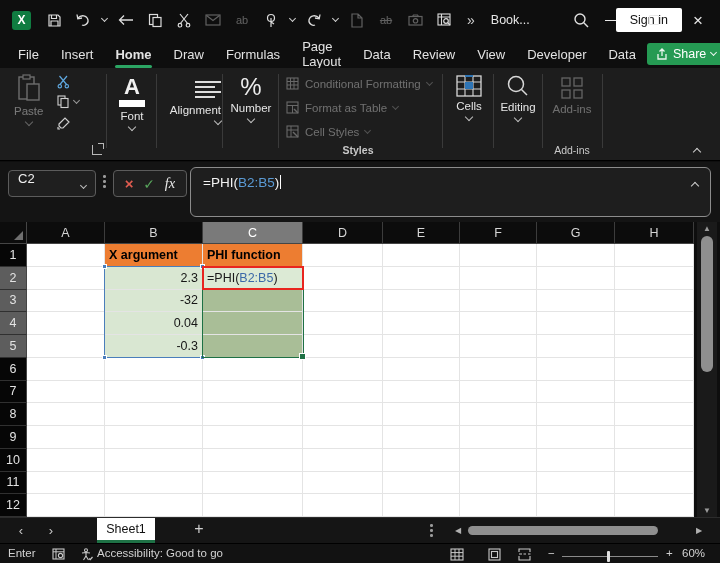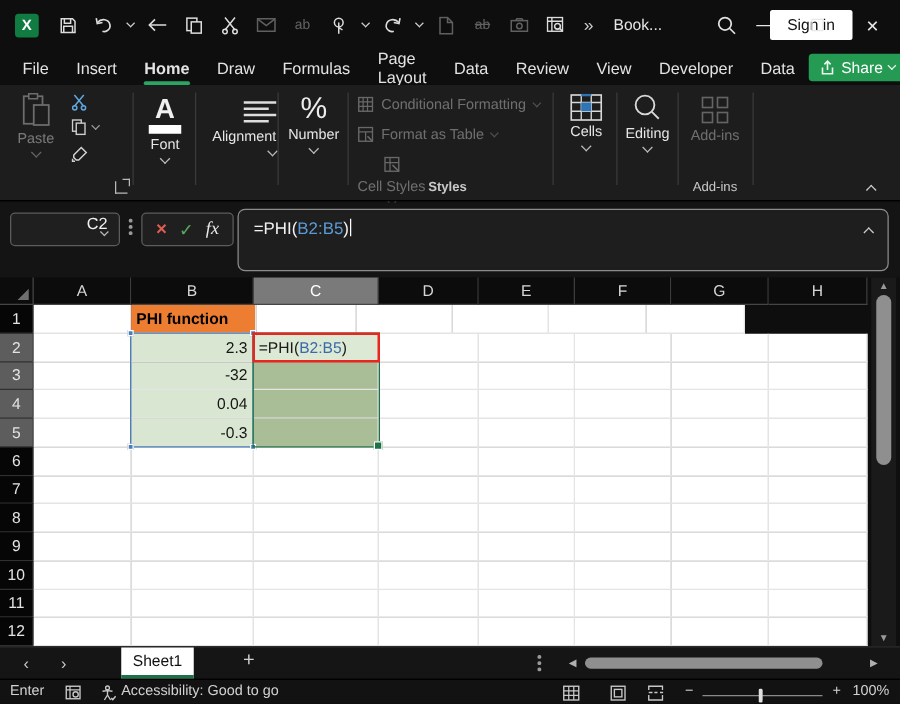--- a/index.html
+++ b/index.html
@@ -50,21 +50,21 @@
   .paste-area { opacity:.45; }
   .styles-row { position:absolute; left:286px; display:flex; align-items:center; gap:6px; opacity:.42; }
   .styles-row .txt { font-size:11.5px; color:#dfdfdf; white-space:nowrap; }
   .clip-small { position:absolute; display:flex; align-items:center; gap:4px; }
   .dialog-launcher { position:absolute; left:92px; top:77px; width:10px; height:10px; border-left:1px solid #b9b9b9; border-bottom:1px solid #b9b9b9; }
   .dialog-launcher::after { content:""; position:absolute; right:-2px; top:-2px; width:5px; height:5px; border-right:1.4px solid #b9b9b9; border-top:1.4px solid #b9b9b9; }
   .collapse-chev { position:absolute; left:694px; top:78px; }
 
   
   .formula-row { position:absolute; top:162px; left:0; width:720px; height:60px; background:#141414; }
-  .name-box { position:absolute; left:8px; top:8px; width:88px; height:27px; background:#1f1f1f; border:1px solid #5c5c5c; border-radius:4px; display:flex; align-items:flex-end; padding:0 9px; font-size:13px; color:#f0f0f0;flex-direction:column; }
+  .name-box { position:absolute; left:8px; top:8px; width:88px; height:27px; background:#1f1f1f; border:1px solid #5c5c5c; border-radius:4px; display:flex; align-items:flex-start; padding:0 9px; font-size:13px; color:#f0f0f0;flex-direction:column; }
   .name-box .chev { margin-left:auto; border-color:#bdbdbd; }
   .vdots { position:absolute; left:103px; top:13px; display:flex; flex-direction:column; gap:2.5px; }
   .vdots i { width:2.5px; height:2.5px; border-radius:50%; background:#9a9a9a; }
   .fx-box { position:absolute; left:113px; top:8px; width:74px; height:27px; background:#1f1f1f; border:1px solid #5c5c5c; border-radius:4px; display:flex; align-items:center; justify-content:space-around; padding:0 6px; }
   .cancel-x { color:#e05c50; font-size:15px; font-weight:bold; line-height:1; }
   .check { color:#58a65c; font-size:14px; line-height:1; }
   .fx { font-family:"Liberation Serif",serif; font-style:italic; font-size:14.5px; color:#e8e8e8; }
   .formula-input { position:absolute; left:190px; top:5px; width:521px; height:50px; background:#1e1e1e; border:1px solid #8c8c8c; border-radius:6px; font-size:13.5px; padding:7px 12px; color:#f2f2f2; }
   .formula-input .ref { color:#5b9bd5; }
   .caret { display:inline-block; width:1px; height:14px; background:#fff; vertical-align:-2px; margin-left:1px; }
@@ -311,21 +311,21 @@
   </div>
   <div class="styles-row" style="top:33px;">
     <svg width="13" height="13" viewBox="0 0 13 13">
         <rect x="1" y="1" width="11" height="11" fill="none" stroke="#cfcfcf" stroke-width="1.1"></rect>
         <path d="M1 4.5 h11 M6.5 4.5 v7.5" stroke="#cfcfcf" stroke-width="1"></path>
         <path d="M8 8 l4 4" stroke="#cfcfcf" stroke-width="1.4"></path>
       </svg>
     <span class="txt">Format as Table</span>
     <span class="chev small" style="border-color:#9a9a9a;"></span>
   </div>
-  <div class="styles-row" style="top:57px;flex-direction:column;">
+  <div class="styles-row" style="top:57px;">
     <svg width="13" height="13" viewBox="0 0 13 13">
         <rect x="1" y="1" width="11" height="11" fill="none" stroke="#cfcfcf" stroke-width="1.1"></rect>
         <path d="M1 5 h11 M5 1 v11" stroke="#cfcfcf" stroke-width="1"></path>
         <path d="M7 7 l5 5" stroke="#cfcfcf" stroke-width="1.4"></path>
       </svg>
     <span class="txt">Cell Styles</span>
     <span class="chev small" style="border-color:#9a9a9a;"></span>
   </div>
   <div class="group-label" style="left:300px; width:116px;font-weight:bold;">Styles</div>
   <div class="rib-sep" style="left:442px;"></div>
@@ -398,20 +398,21 @@
       <div class="col-header selected" style="width: 100px;">C</div>
       <div class="col-header" style="width: 80px;">D</div>
       <div class="col-header" style="width: 77px;">E</div>
       <div class="col-header" style="width: 77px;">F</div>
       <div class="col-header" style="width: 78px;">G</div>
       <div class="col-header" style="width: 79px;">H</div>
     </div>
     <div class="grid-row">
       <div class="row-header">1</div>
       <div class="cell" style="width: 78px;"></div>
+      <div class="cell header-orange" style="width: 98px;">X argument</div>
       <div class="cell header-orange" style="width: 100px;">PHI function</div>
       <div class="cell" style="width: 80px;"></div>
       <div class="cell" style="width: 77px;"></div>
       <div class="cell" style="width: 77px;"></div>
       <div class="cell" style="width: 78px;"></div>
       <div class="cell" style="width: 79px;"></div>
     </div>
     <div class="grid-row">
       <div class="row-header selected">2</div>
       <div class="cell" style="width: 78px;"></div>
@@ -602,14 +603,14 @@
     <svg width="13" height="13" viewBox="0 0 13 13">
         <path d="M1 4 V1 h11 v3 M1 8 v4 h11 V8" fill="none" stroke="#c8c8c8" stroke-width="1.1"></path>
         <path d="M1 6 h3 M5.5 6 h2.5 M10 6 h2.5" stroke="#c8c8c8" stroke-width="1.1"></path>
       </svg>
   </span>
   <span class="sb-item zoom-minus">−</span>
   <div class="zoom-track"></div>
   <div class="zoom-notch"></div>
   <div class="zoom-handle"></div>
   <span class="sb-item zoom-plus">+</span>
-  <span class="sb-item zoom-pct">100%</span>
+  <span class="sb-item zoom-pct">60%</span>
 </div>
 
 </body></html>

